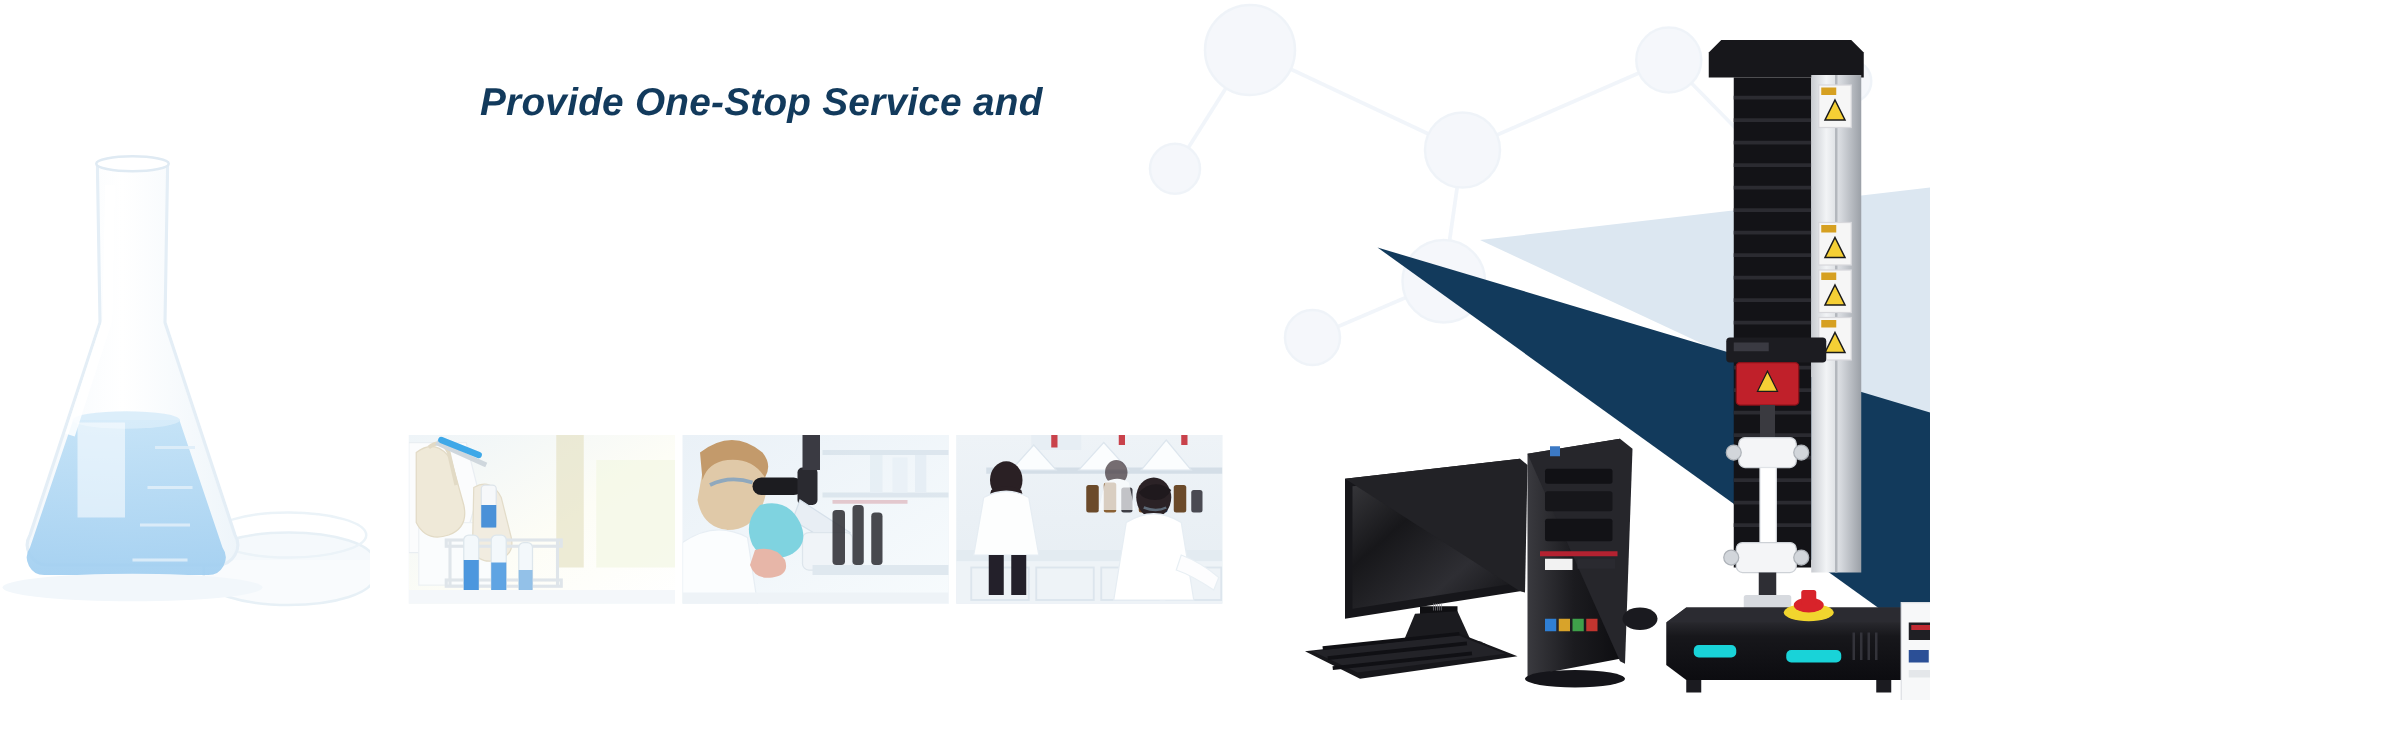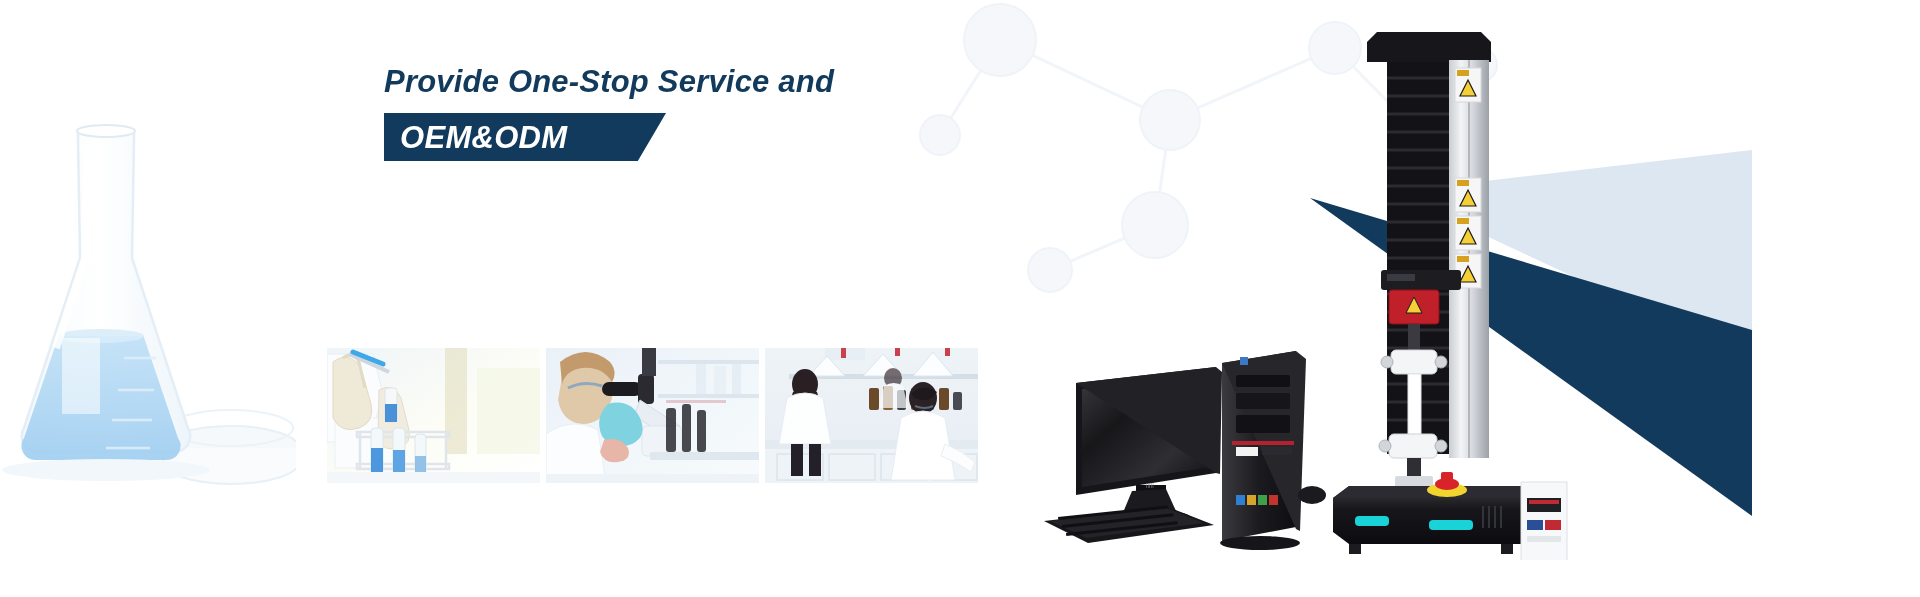--- a/index.html
+++ b/index.html
@@ -2,21 +2,21 @@
 <html><head>
 <meta charset="utf-8">
 <style>
   html,body{margin:0;padding:0;}
   body{
     width:1920px;height:597px;overflow:hidden;
     background:#ffffff;
     font-family:"Liberation Sans","DejaVu Sans",sans-serif;
     position:relative;
   }
-  #banner{position:absolute;inset:0;width:1752px;height:597px;overflow:hidden;background:#fff;}
+  #banner{position:absolute;inset:0;width:1544px;height:597px;overflow:hidden;background:#fff;}
 
   
   .molecule{position:absolute;left:880px;top:-30px;width:620px;height:340px;opacity:.55;pointer-events:none;}
 
   
   .tri-layer{position:absolute;right:0;top:0;width:700px;height:597px;pointer-events:none;}
 
   
   .copy{position:absolute;left:384px;top:62px;width:620px;}
   .line1{
@@ -121,24 +121,20 @@
 
       <path d="M92 30 l-2 108 l-30 92" fill="none" stroke="#ffffff" stroke-width="8" opacity=".85"></path>
 
       <rect x="66" y="220" width="38" height="76" fill="#ffffff" opacity=".55"></rect>
     </g>
     <ellipse cx="110" cy="352" rx="104" ry="11" fill="#f2f7fb"></ellipse>
   </svg>
 
   <div class="copy">
     <div class="line1">Provide One-Stop Service and</div>
-    <div class="badge-wrap">
-      <div class="badge-bg"></div>
-      <div class="badge-txt">OEM&amp;ODM</div>
-    </div>
   </div>
 
   <div class="photos">
 
     <div class="photo">
       <svg class="ph-inner" viewBox="0 0 213 135" preserveAspectRatio="none">
         <defs>
             <linearGradient id="p1" x1="0" y1="0" x2="1" y2="1">
           <stop offset="0" stop-color="#eef4f8"></stop>
               <stop offset=".55" stop-color="#fdfdf6"></stop>

